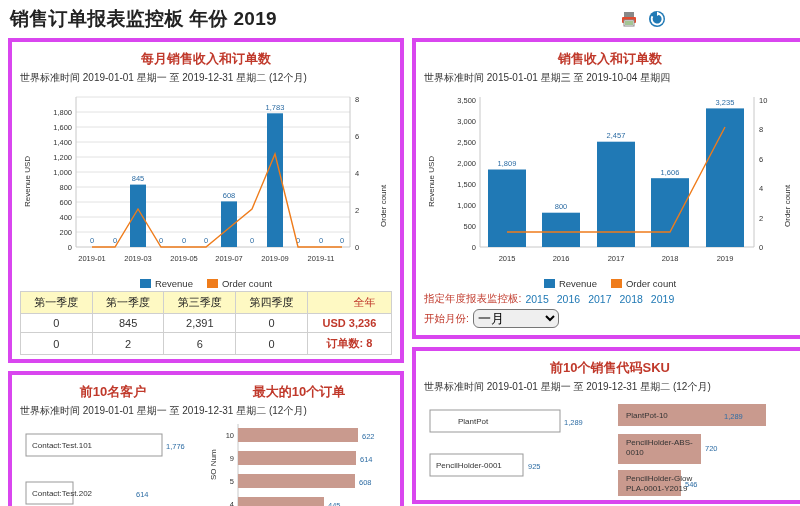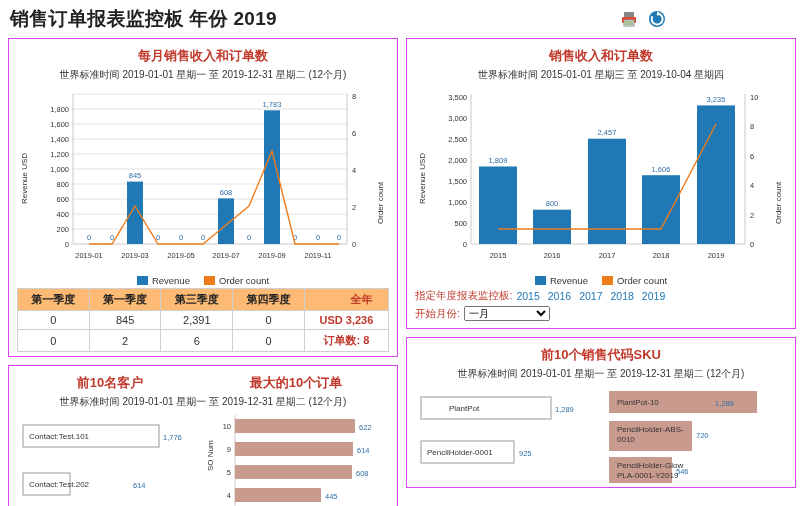--- a/index.html
+++ b/index.html
@@ -13,25 +13,25 @@
   .header{height:38px;display:flex;align-items:center;padding:0 10px;}
   .header h1{
     margin:0;font-size:19px;font-weight:bold;color:#222;letter-spacing:.3px;
   }
   .header-icons{margin-left:auto;display:flex;gap:10px;align-items:center;}
   .hicon{width:18px;height:18px;display:block;}
 
   
   .cols{display:flex;gap:8px;padding:0 8px;}
   .col{flex:1;display:flex;flex-direction:column;gap:8px;}
-  .panel{border:1px solid #d946ef;background:#fff;padding:6px 8px 4px 8px;}
+  .panel{border:4px solid #d946ef;background:#fff;padding:6px 8px 4px 8px;}
   .panel-title{
     color:#c0392b;font-weight:bold;font-size:13px;text-align:center;margin:2px 0 3px 0;
   }
-  .panel-sub{font-size:10px;color:#333;text-align:center;margin-bottom:2px;}
+  .panel-sub{font-size:10px;color:#333;text-align:left;margin-bottom:2px;}
   .two-title{display:flex;}
   .two-title > div{flex:1;}
 
   
   .chart-wrap{position:relative;}
   svg{display:block;}
   .axis-label{font-size:8px;fill:#333;}
   .tick{font-size:7.5px;fill:#333;}
   .vlabel{font-size:8px;fill:#333;}
   .dlabel{font-size:7.5px;fill:#2e6da4;}
@@ -39,31 +39,31 @@
   
   .legend{display:flex;justify-content:center;gap:14px;margin-top:1px;}
   .legend .item{display:flex;align-items:center;gap:4px;font-size:9.5px;color:#333;}
   .sw{width:11px;height:9px;display:inline-block;}
   .sw.blue{background:#2079b5;}
   .sw.orange{background:#ef7c1b;}
 
   
   table.qtr{border-collapse:collapse;width:100%;font-size:11px;margin-top:2px;}
   table.qtr th,table.qtr td{border:1px solid #cfcfcf;padding:3px 6px;text-align:center;}
-  table.qtr th{font-weight:bold;color:#222;background:#fdba74;}
+  table.qtr th{font-weight:normal;color:#222;background:#fef9c3;}
   table.qtr td.val{text-align:center;}
   table.qtr td.tot{color:#c0392b;font-weight:bold;text-align:center;}
   table.qtr th.tot-head{color:#c0392b;padding-left:36px;}
 
   
   .controls{font-size:10.5px;color:#333;margin-top:3px;}
   .controls .row{display:flex;align-items:center;gap:4px;margin-bottom:3px;}
   .controls .lbl{color:#c0392b;}
   .yr{color:#2079b5;text-decoration:none;margin-right:4px;cursor:pointer;}
-  select{font-family:"Liberation Sans",sans-serif;font-size:10px;width:86px;}
+  select{font-family:"Liberation Sans",sans-serif;font-size:13px;width:86px;border-radius:6px;}
   .bottom-panel{overflow:hidden;}
 </style>
 </head>
 <body>
 
 <div class="page">
 
   <div class="header">
     <h1>销售订单报表监控板  年份 2019</h1>
     <div class="header-icons">

